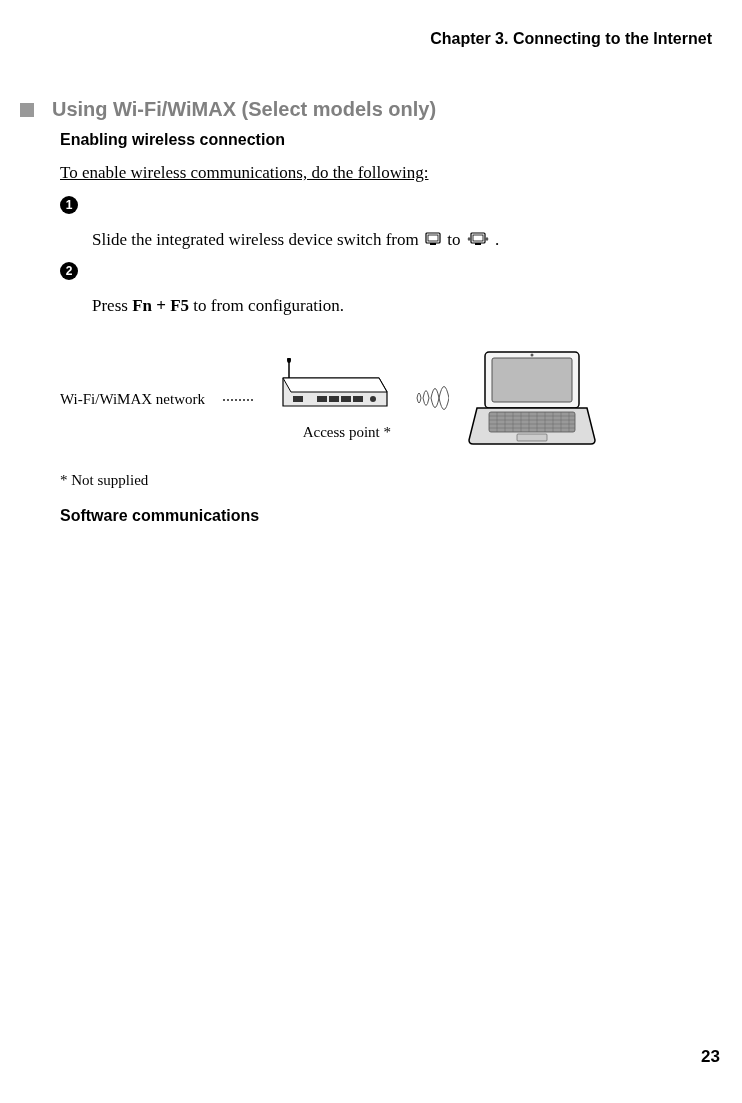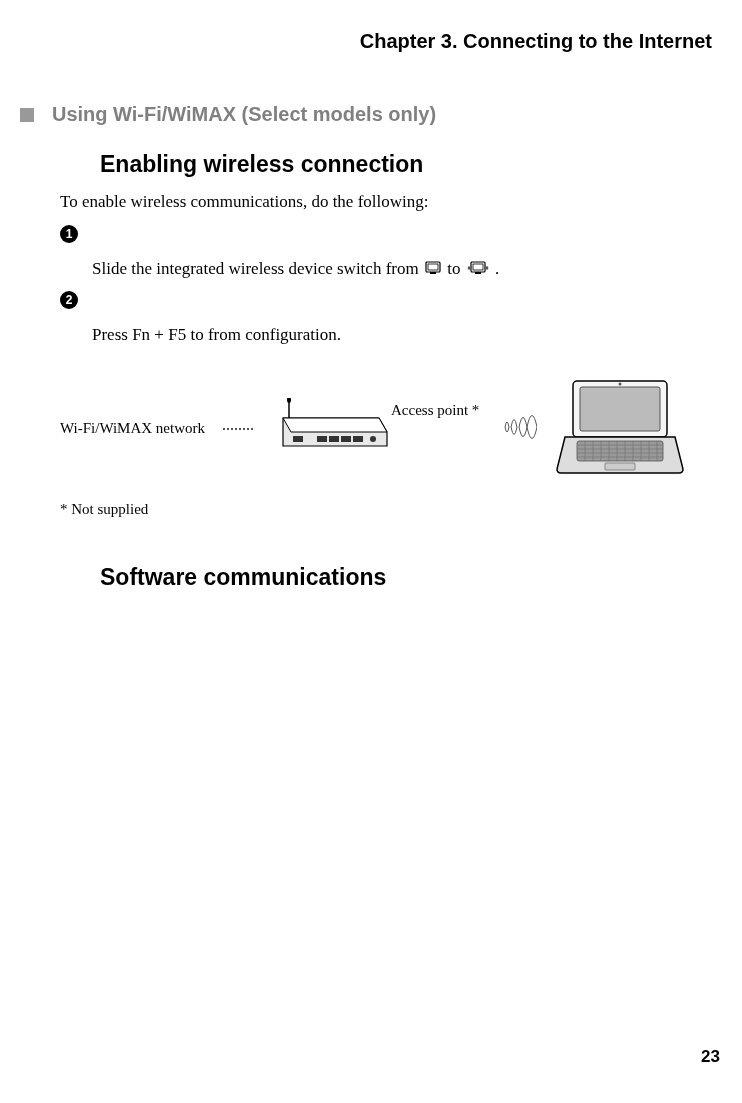--- a/index.html
+++ b/index.html
@@ -13,28 +13,28 @@
       background: #fff;
       font-family: Georgia, 'Times New Roman', serif;
       color: #000;
       position: relative;
       padding: 30px 20px 40px 20px;
     }
     .chapter-header {
       text-align: right;
       font-family: Arial, Helvetica, sans-serif;
       font-weight: bold;
-      font-size: 20px;
+      font-size: 16px;
       margin-bottom: 50px;
       padding-right: 10px;
     }
     .section-title-row {
       display: flex;
       align-items: center;
-      margin-bottom: 25px;
+      margin-bottom: 10px;
       text-align: right;
     }
     .bullet-square {
       width: 14px;
       height: 14px;
       background: #999;
       margin-right: 18px;
       flex-shrink: 0;
     }
     .section-title {
@@ -42,29 +42,29 @@
       font-weight: bold;
       font-size: 20px;
       color: #808080;
     }
     .content-block {
       padding-left: 40px;
     }
     .subheading {
       font-family: Arial, Helvetica, sans-serif;
       font-weight: bold;
-      font-size: 23px;
+      font-size: 16px;
       color: #000;
       margin-bottom: 12px;
-      margin-left: 40px;
     }
     .body-text {
       font-size: 17px;
       line-height: 1.4;
       margin-bottom: 8px;
+      text-decoration: underline;
     }
     .list-item {
       display: flex;
       align-items: flex-start;
       margin-bottom: 6px;
     }
     .list-num {
       display: inline-flex;
       align-items: center;
       justify-content: center;
@@ -79,21 +79,21 @@
       margin-right: 14px;
       margin-top: 3px;
       flex-shrink: 0;
     }
     .list-text {
       font-size: 17px;
       line-height: 1.4;
       margin-top: 35px;
     }
     .kbd {
-      font-weight: normal;
+      font-weight: bold;
     }
     .inline-icon {
       display: inline-block;
       vertical-align: middle;
       margin: 0 2px;
     }
     .hardware-diagram {
       display: flex;
       align-items: center;
       margin: 30px 0 20px 0;
@@ -103,30 +103,30 @@
       font-size: 15px;
       white-space: nowrap;
     }
     .dotted-line {
       border-top: 2px dotted #555;
       width: 30px;
       height: 0;
     }
     .ap-block {
       display: flex;
-      flex-direction: row;
-      align-items: flex-start;
+      flex-direction: column;
+      align-items: flex-end;
     }
     .ap-caption {
       font-size: 15px;
       margin-top: 4px;
     }
     .footnote {
       font-size: 15px;
-      margin-bottom: 46px;
+      margin-bottom: 18px;
     }
     .page-number {
       position: absolute;
       bottom: 36px;
       right: 22px;
       font-family: Arial, sans-serif;
       font-weight: bold;
       font-size: 17px;
     }
     .subheading.spaced {

